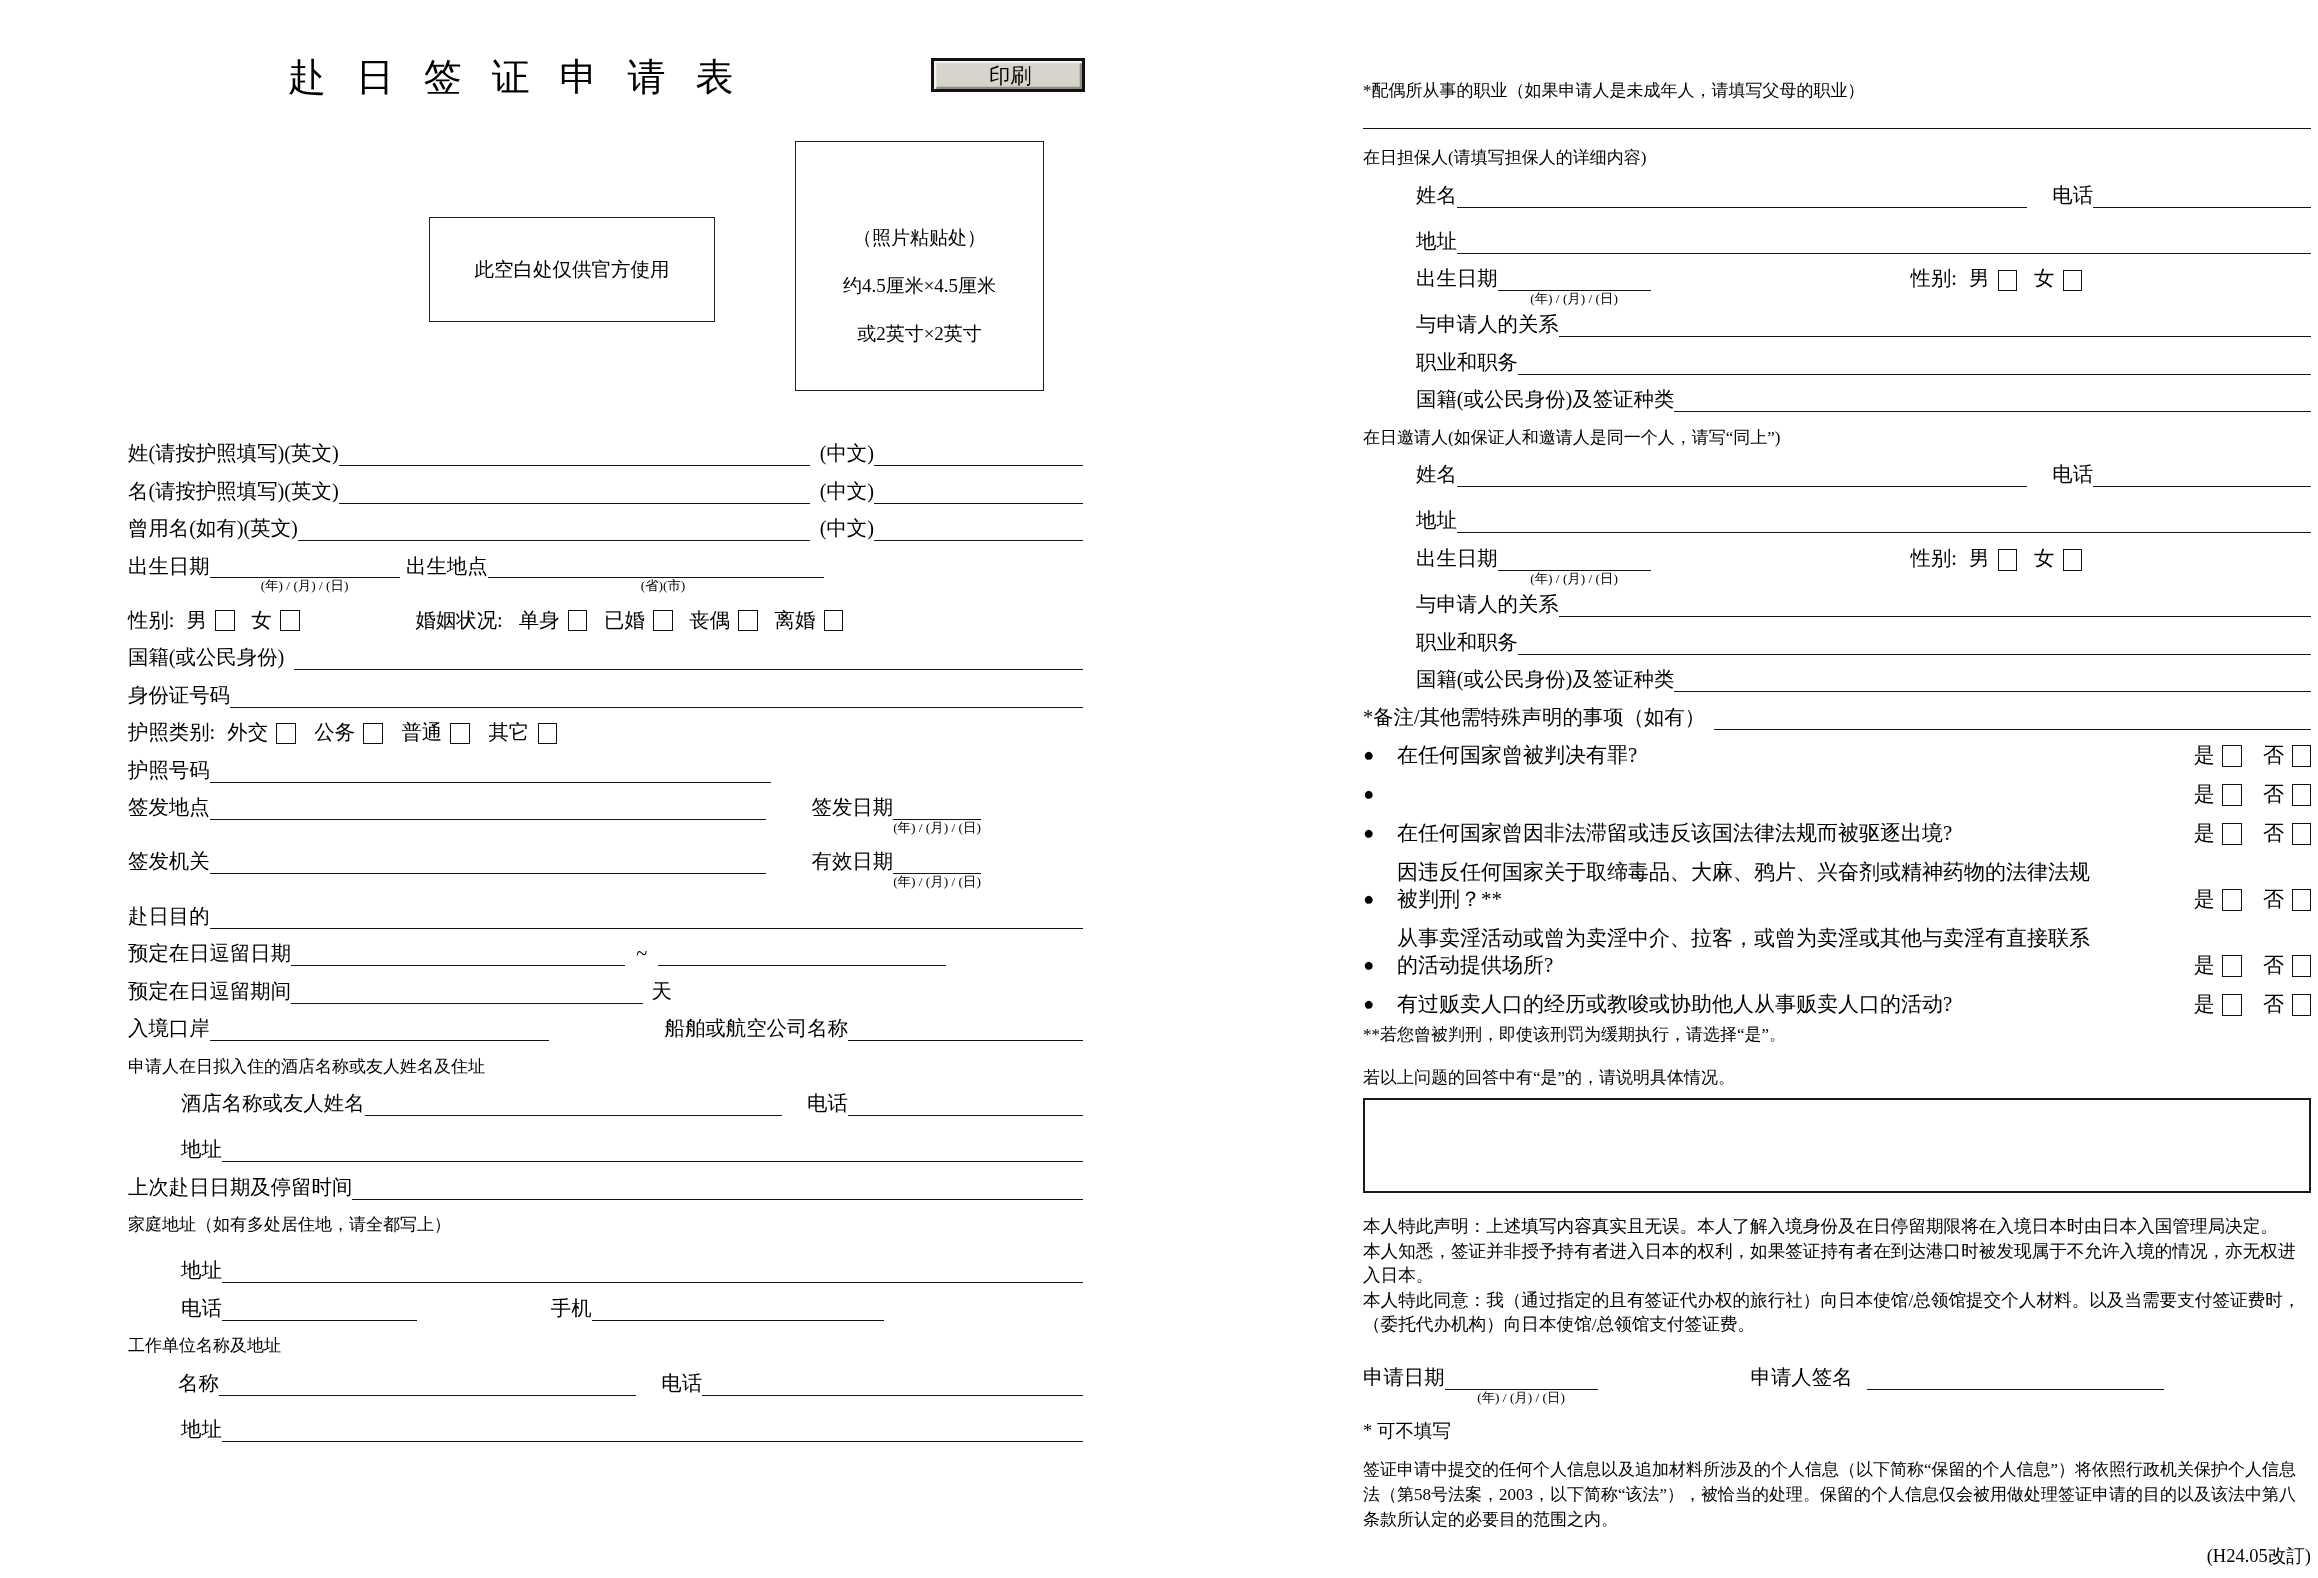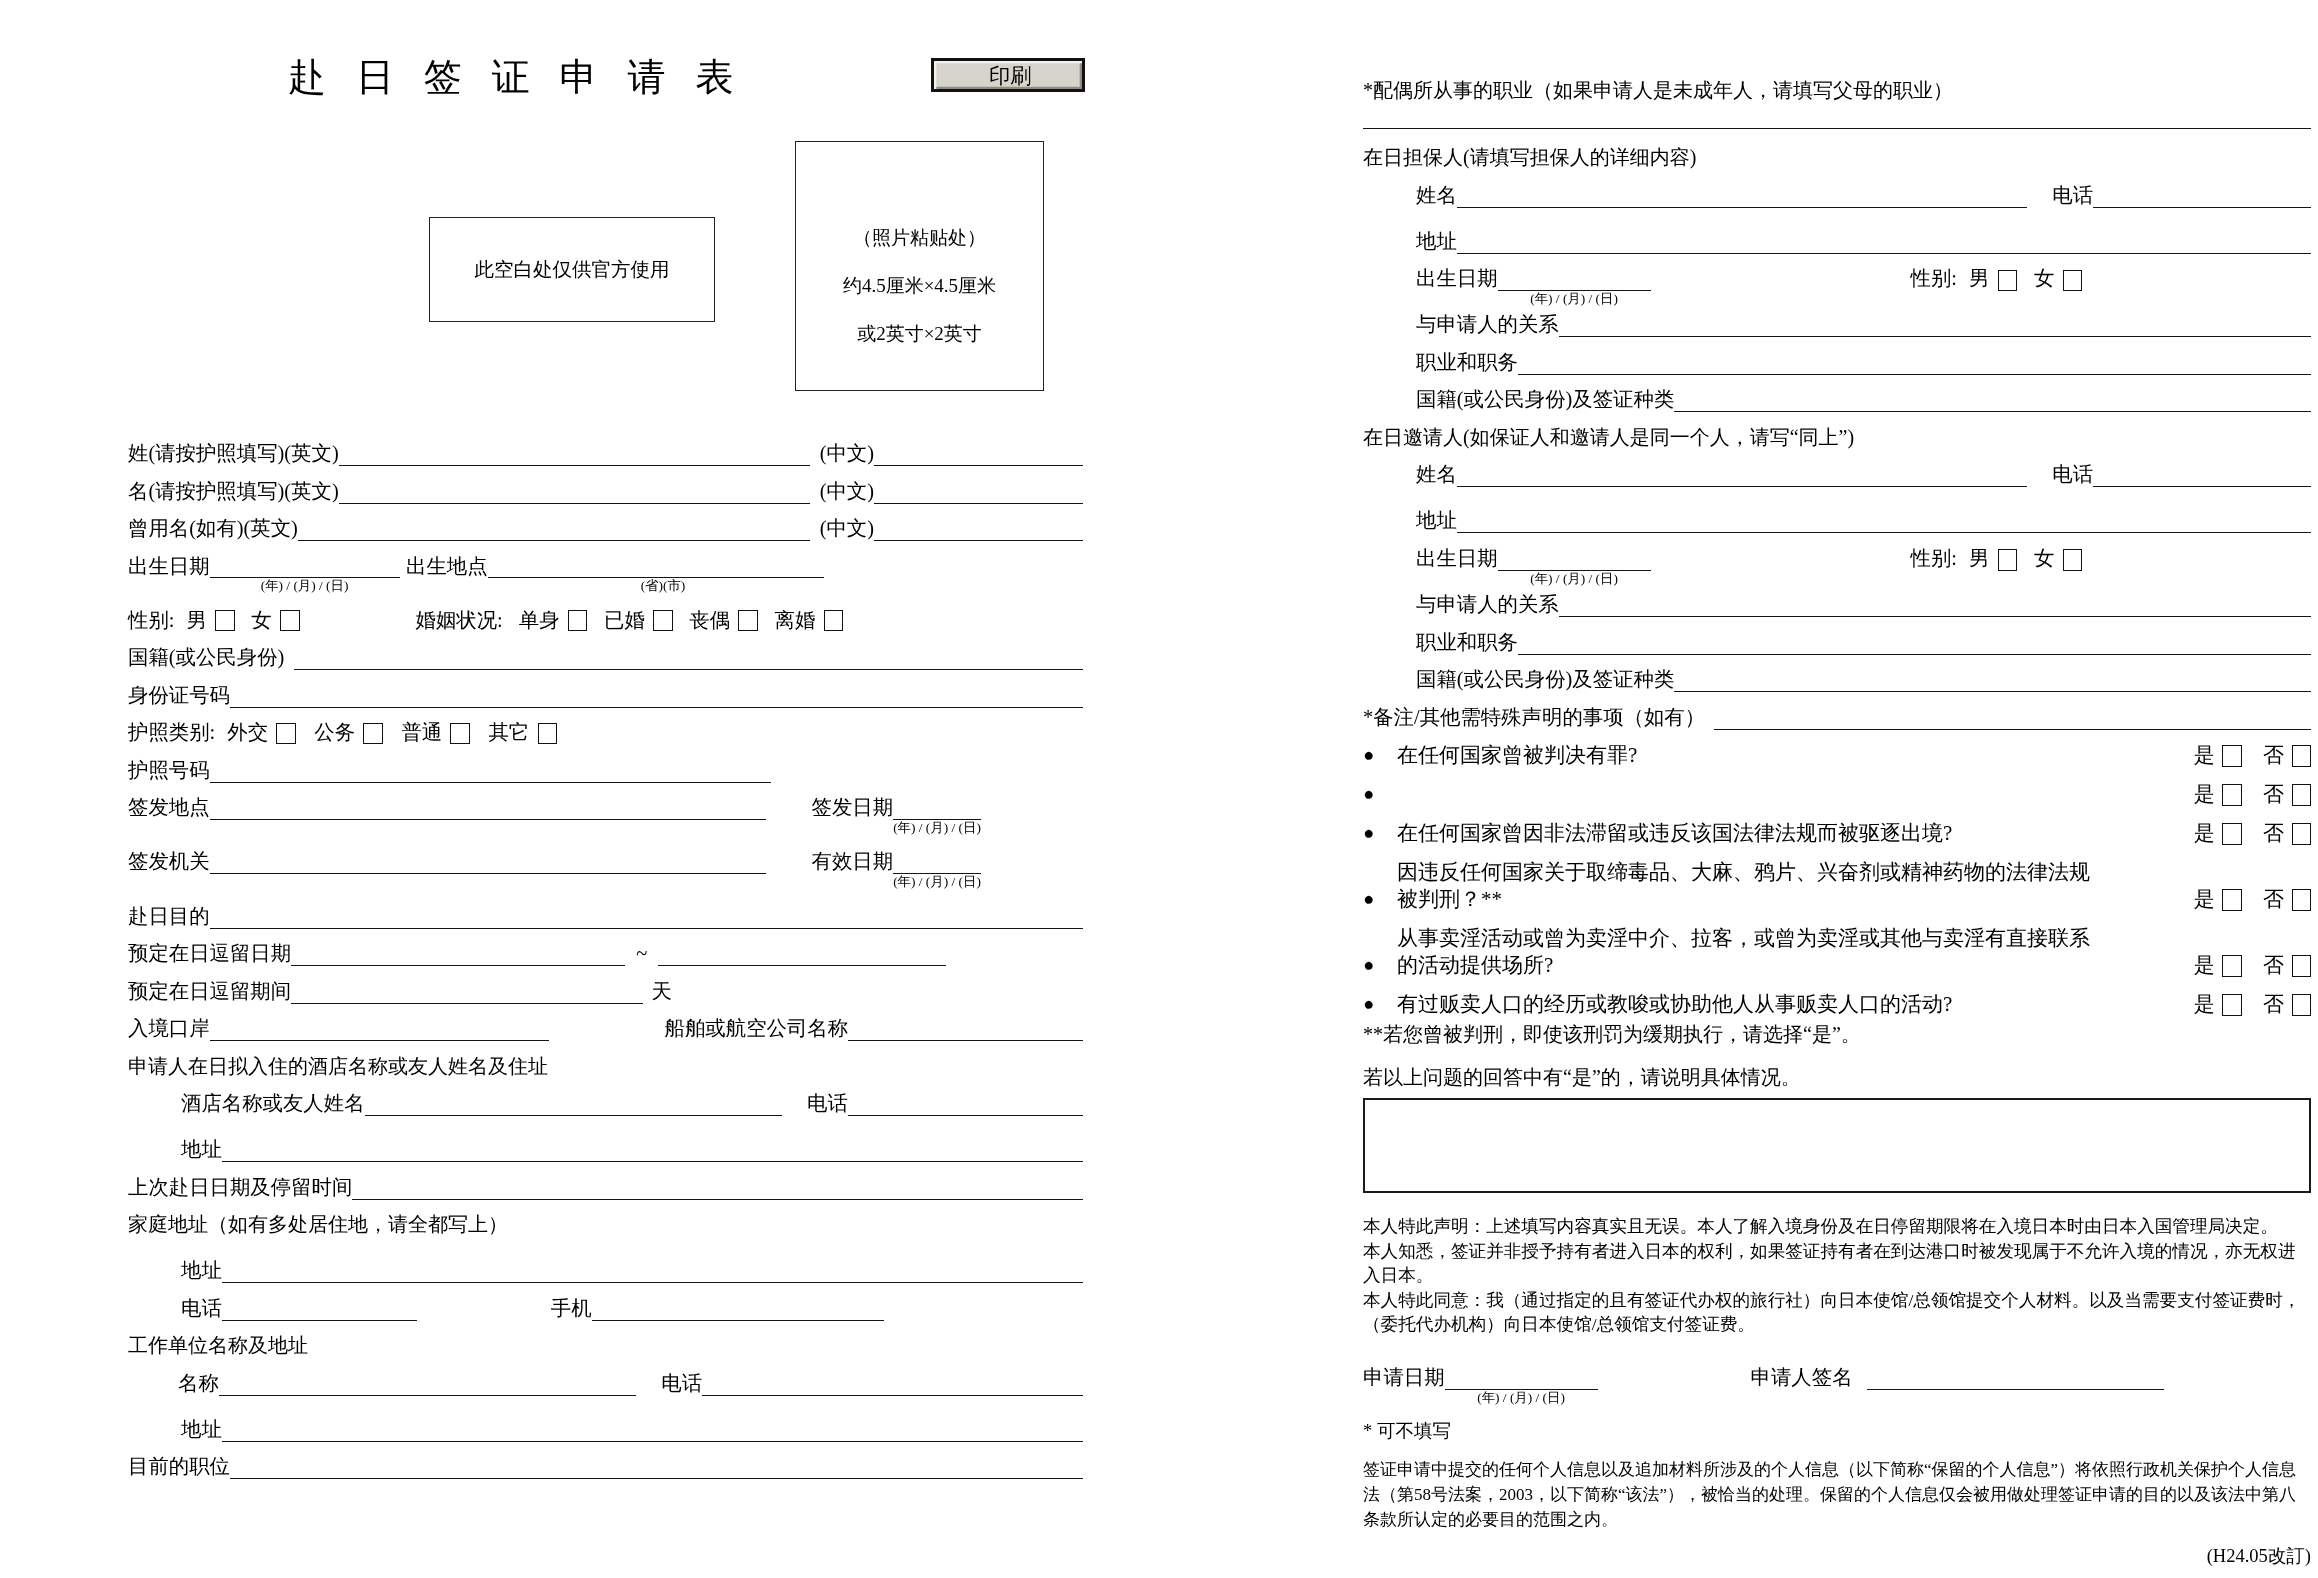--- a/index.html
+++ b/index.html
@@ -51,21 +51,21 @@
   }
   .col { position: absolute; }
   .col-left  { left: 128px;  top: 441px; width: 955px; }
   .col-right { left: 1363px; top: 78px; width: 948px; }
   .r {
     display: flex; align-items: flex-end;
     margin-bottom: 12.5px;
     font-size: 20.4px; line-height: 25px;
     white-space: nowrap;
   }
-  .sec { font-size: 20px; line-height: 25px; margin-bottom: 12.5px; white-space: nowrap; }
+  .sec { font-size: 17px; line-height: 25px; margin-bottom: 12.5px; white-space: nowrap; }
   .lbl { flex: none; }
   .ul { display: block; border-bottom: 1.9px solid #151515; height: 23px; flex: none; }
   .grow { flex: 1 1 auto; }
   .ucol { display: flex; flex-direction: column; flex: none; }
   .ucol .ul { width: 100%; }
   .hint { font-size: 13.4px; line-height: 16.7px; text-align: center; }
   .hint-lr { display: flex; justify-content: space-between; font-size: 13.4px; line-height: 16.7px; padding: 0 139px 0 153px; }
   .has-hint > .lbl, .has-hint > .ul, .has-hint > .cb { margin-bottom: 16.7px; }
   .cb { width: 19.5px; height: 21.3px; border: 1.9px solid #111; flex: none; margin-bottom: 1.4px; }
   .full-ul { border-bottom: 1.9px solid #151515; height: 19.5px; margin-bottom: 16px; }
@@ -267,24 +267,20 @@
       <span class="ul" style="width:417px"></span>
       <span class="lbl" style="margin-left:25.5px">电话</span>
       <span class="ul grow"></span>
     </div>
 
     <div class="r" style="margin-left:53px;margin-top:21px">
       <span class="lbl">地址</span>
       <span class="ul grow"></span>
     </div>
 
-    <div class="r">
-      <span class="lbl">目前的职位</span>
-      <span class="ul grow"></span>
-    </div>
 
   </div>
 
   <div class="col col-right">
 
     <div class="sec" style="margin-bottom:6.5px">*配偶所从事的职业（如果申请人是未成年人，请填写父母的职业）</div>
     <div class="full-ul"></div>
 
     <div class="sec">在日担保人(请填写担保人的详细内容)</div>
 

